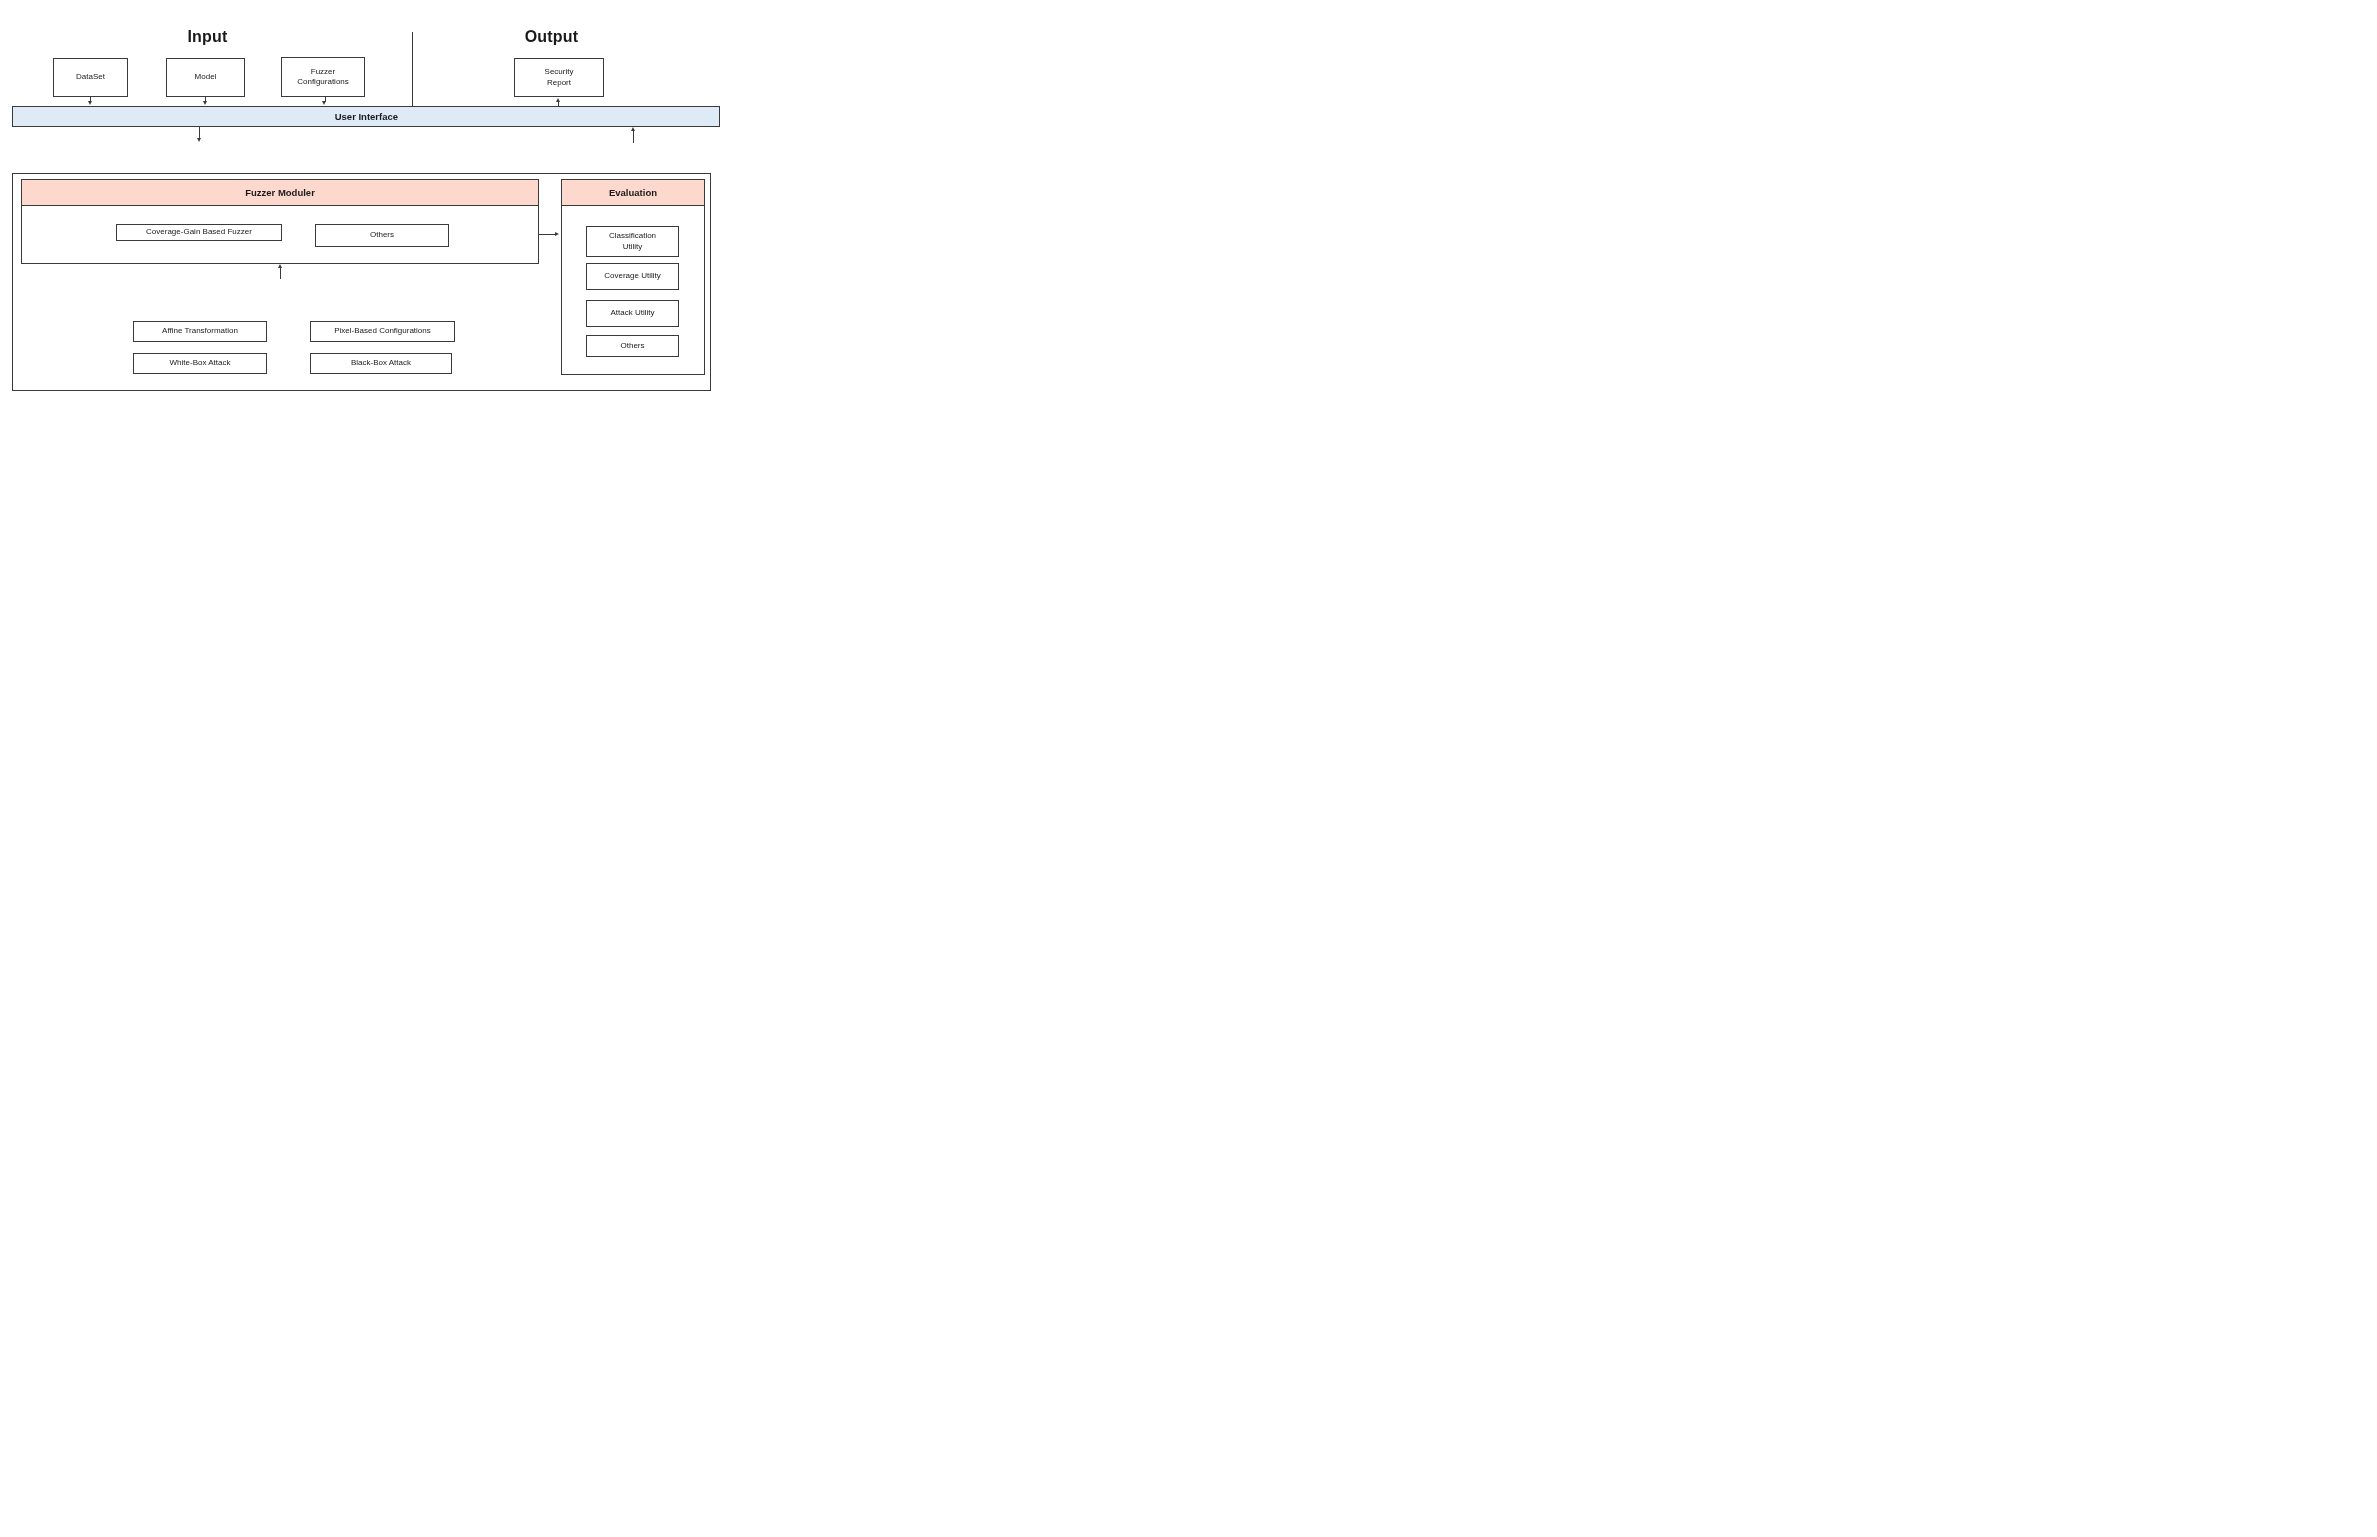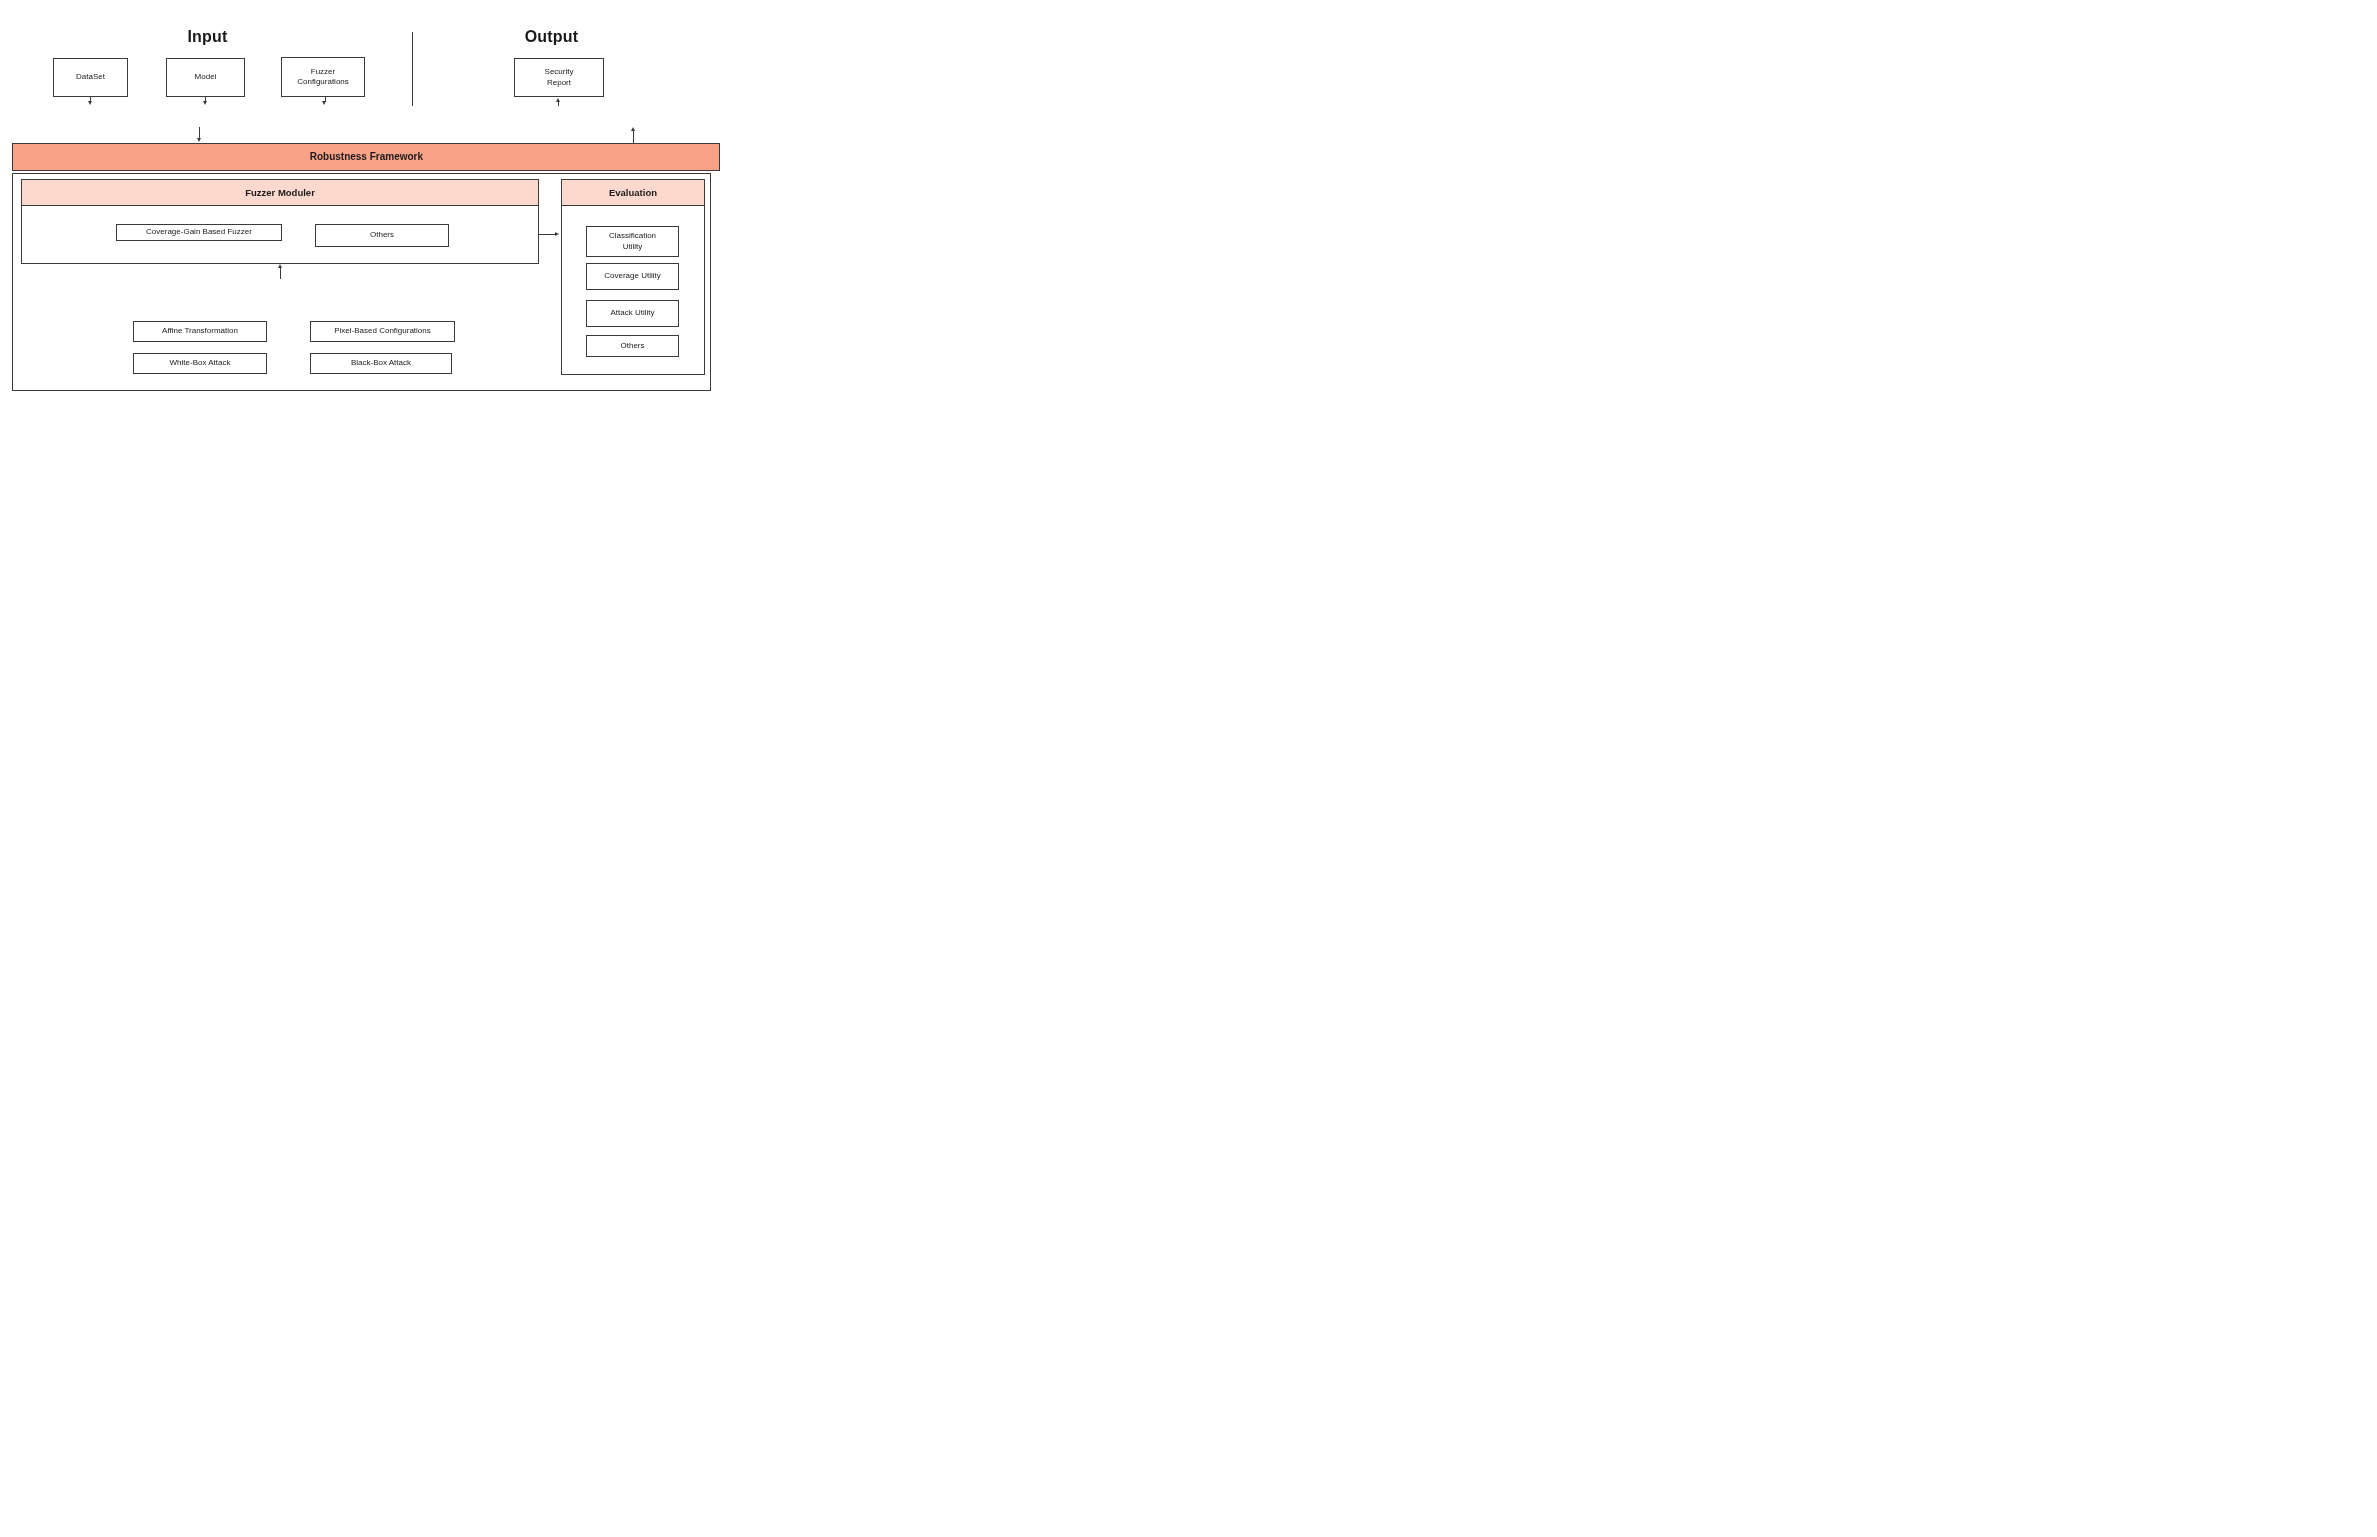--- a/index.html
+++ b/index.html
@@ -55,33 +55,33 @@
   <div>
     <div class="stem-v" style="left:325px;top:77px;height:5.2px;"></div>
     <div class="head-down" style="left:322px;top:81px;"></div>
   </div>
 
   <div>
     <div class="head-up" style="left:556px;top:78px;"></div>
     <div class="stem-v" style="left:558px;top:82px;height:4.3px;"></div>
   </div>
 
+  <div class="bar bar-ui" style="background-color: rgb(222, 234, 246);">
+    <span>User Interface</span>
+  </div>
 
   <div>
     <div class="stem-v" style="left:199px;top:107px;height:12px;"></div>
     <div class="head-down" style="left:197px;top:118px;"></div>
   </div>
   <div>
     <div class="head-up" style="left:631px;top:107px;"></div>
     <div class="stem-v" style="left:633px;top:111px;height:12px;"></div>
   </div>
 
-  <div class="bar bar-rf" style="background-color: rgb(249, 162, 135);">
-    <span>Robustness Framework</span>
-  </div>
 
   <div class="outer"></div>
 
   <div class="panel" style="left:21px;top:159px;width:518px;height:85px;">
     <div class="panel-header" style="height: 26px; background-color: rgb(252, 217, 204);">
       <span>Fuzzer Moduler</span>
     </div>
   </div>
   <div class="node" style="left:116px;top:204px;width:166px;height:17px;border-width:1px;">Coverage-Gain Based Fuzzer</div>
   <div class="node" style="left:315px;top:204px;width:134px;height:23px;border-width:1px;">Others</div>

